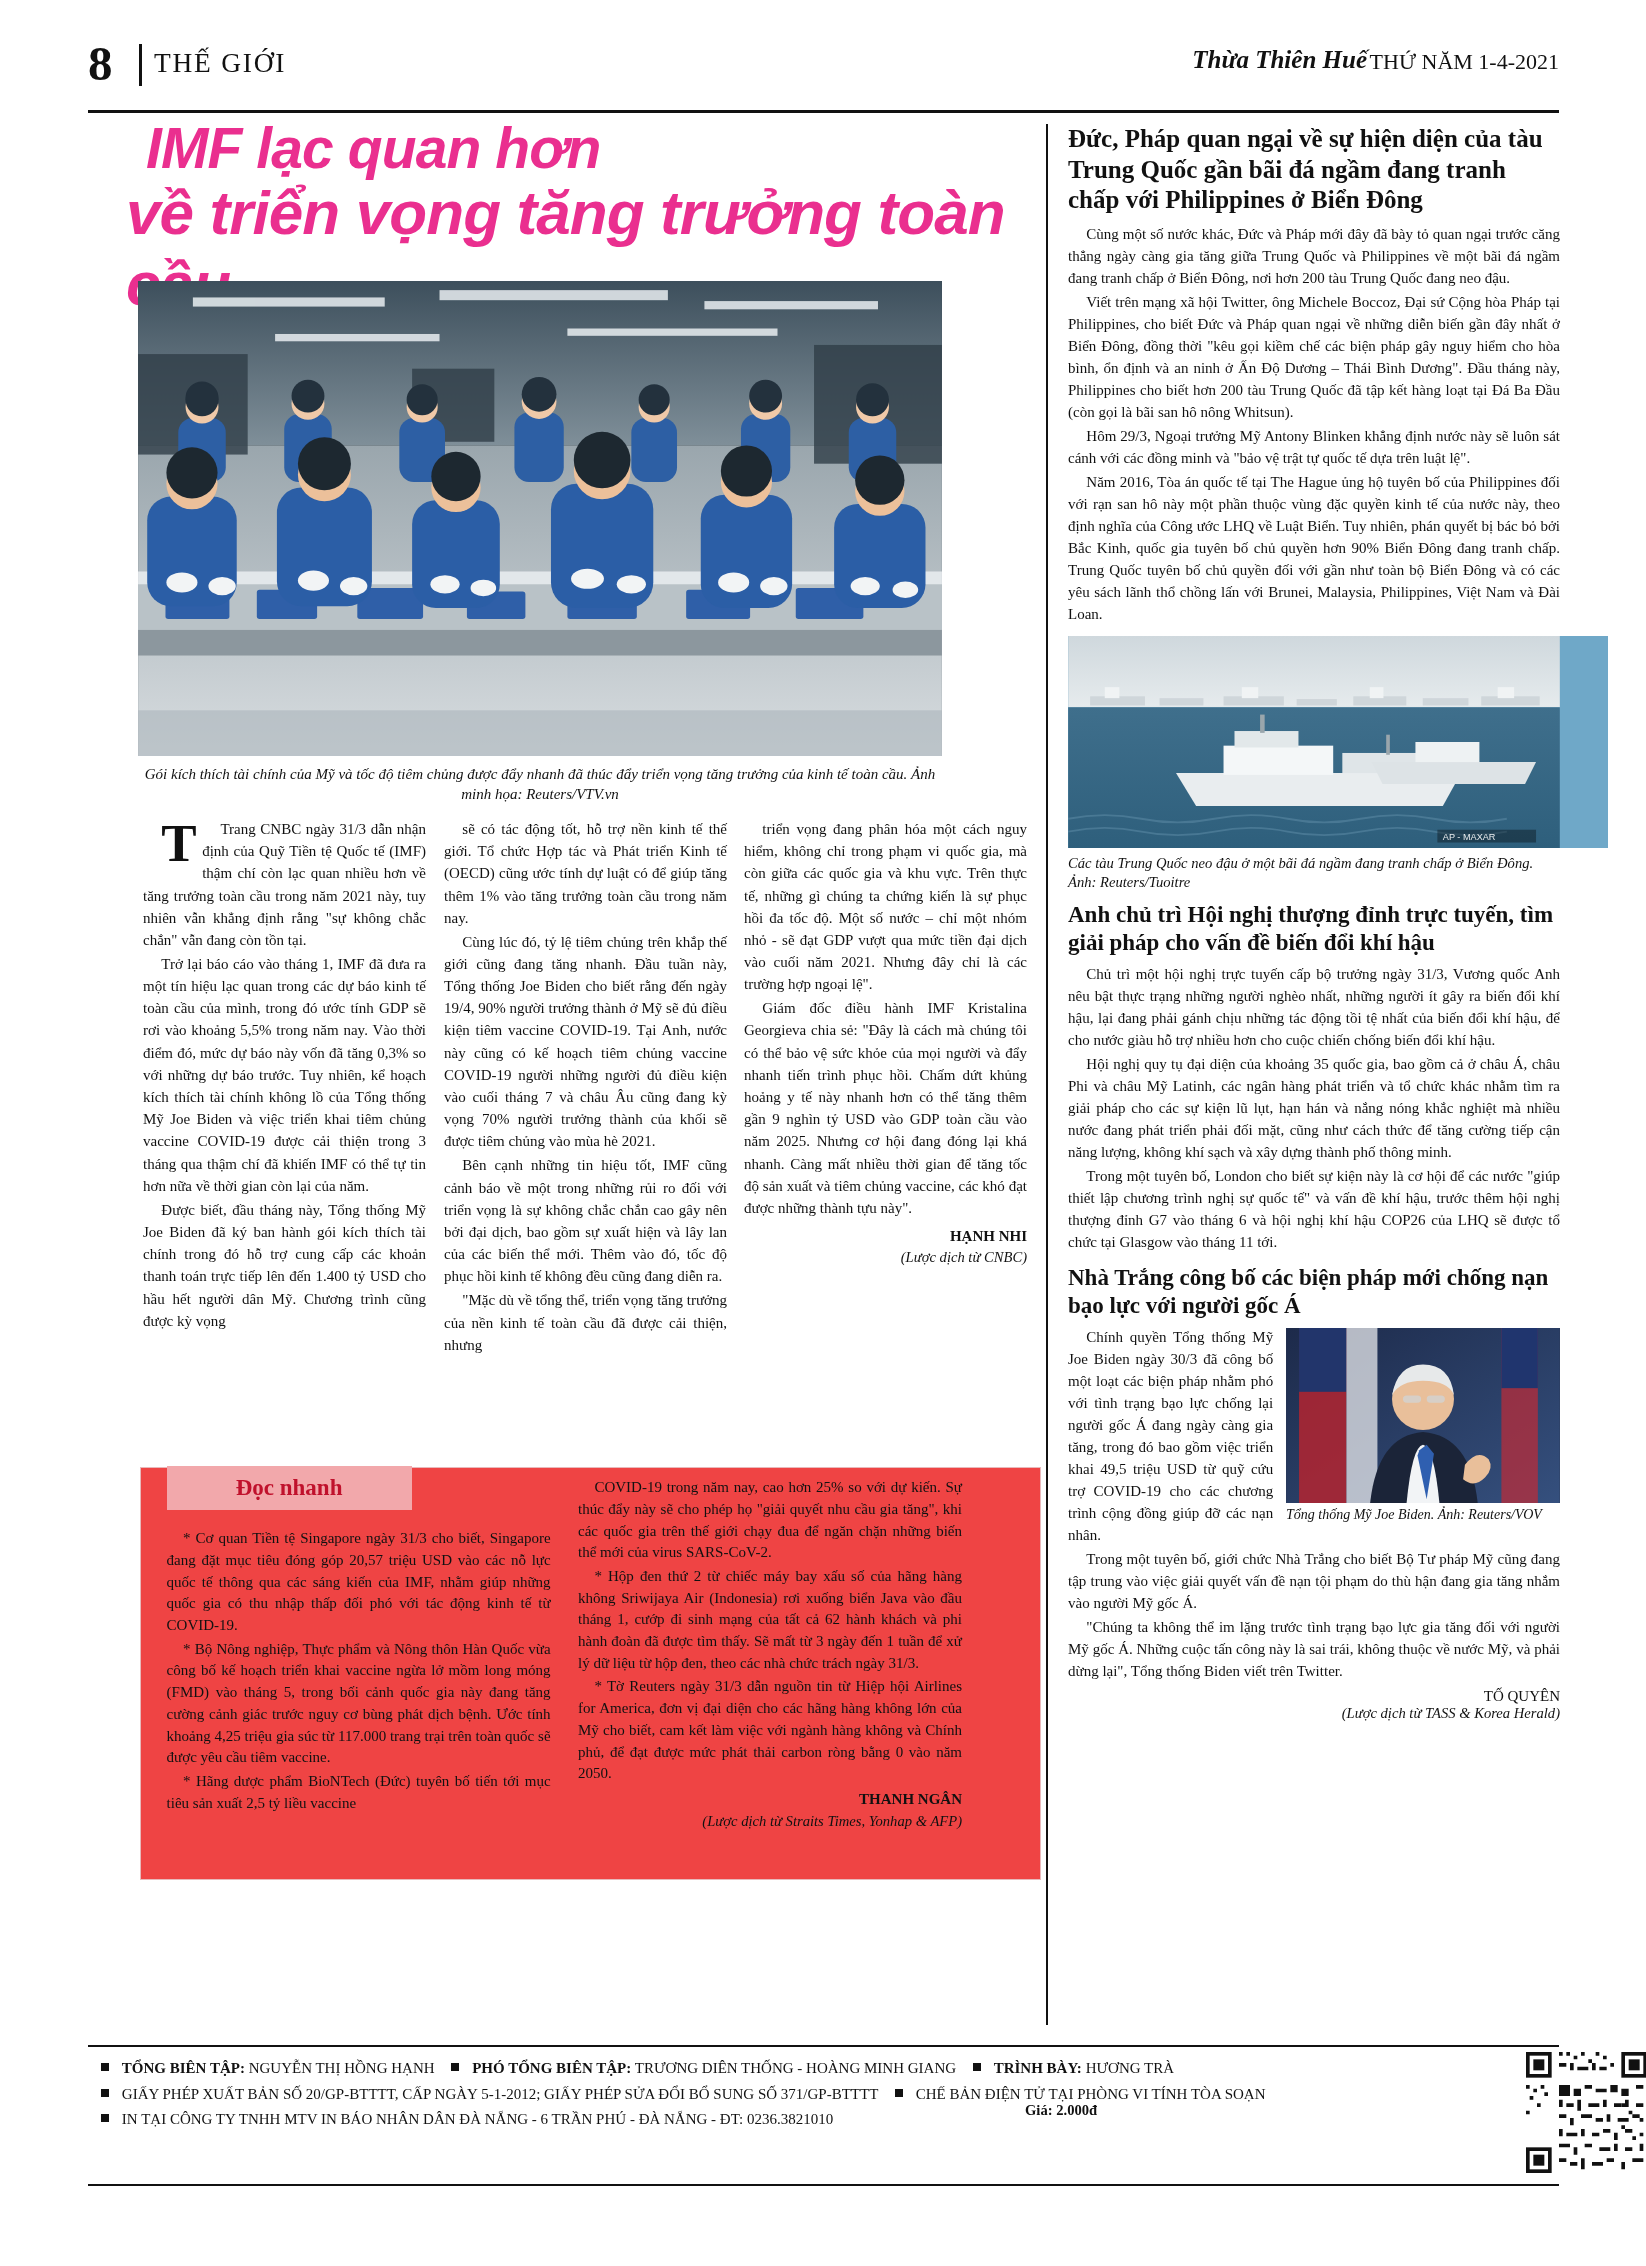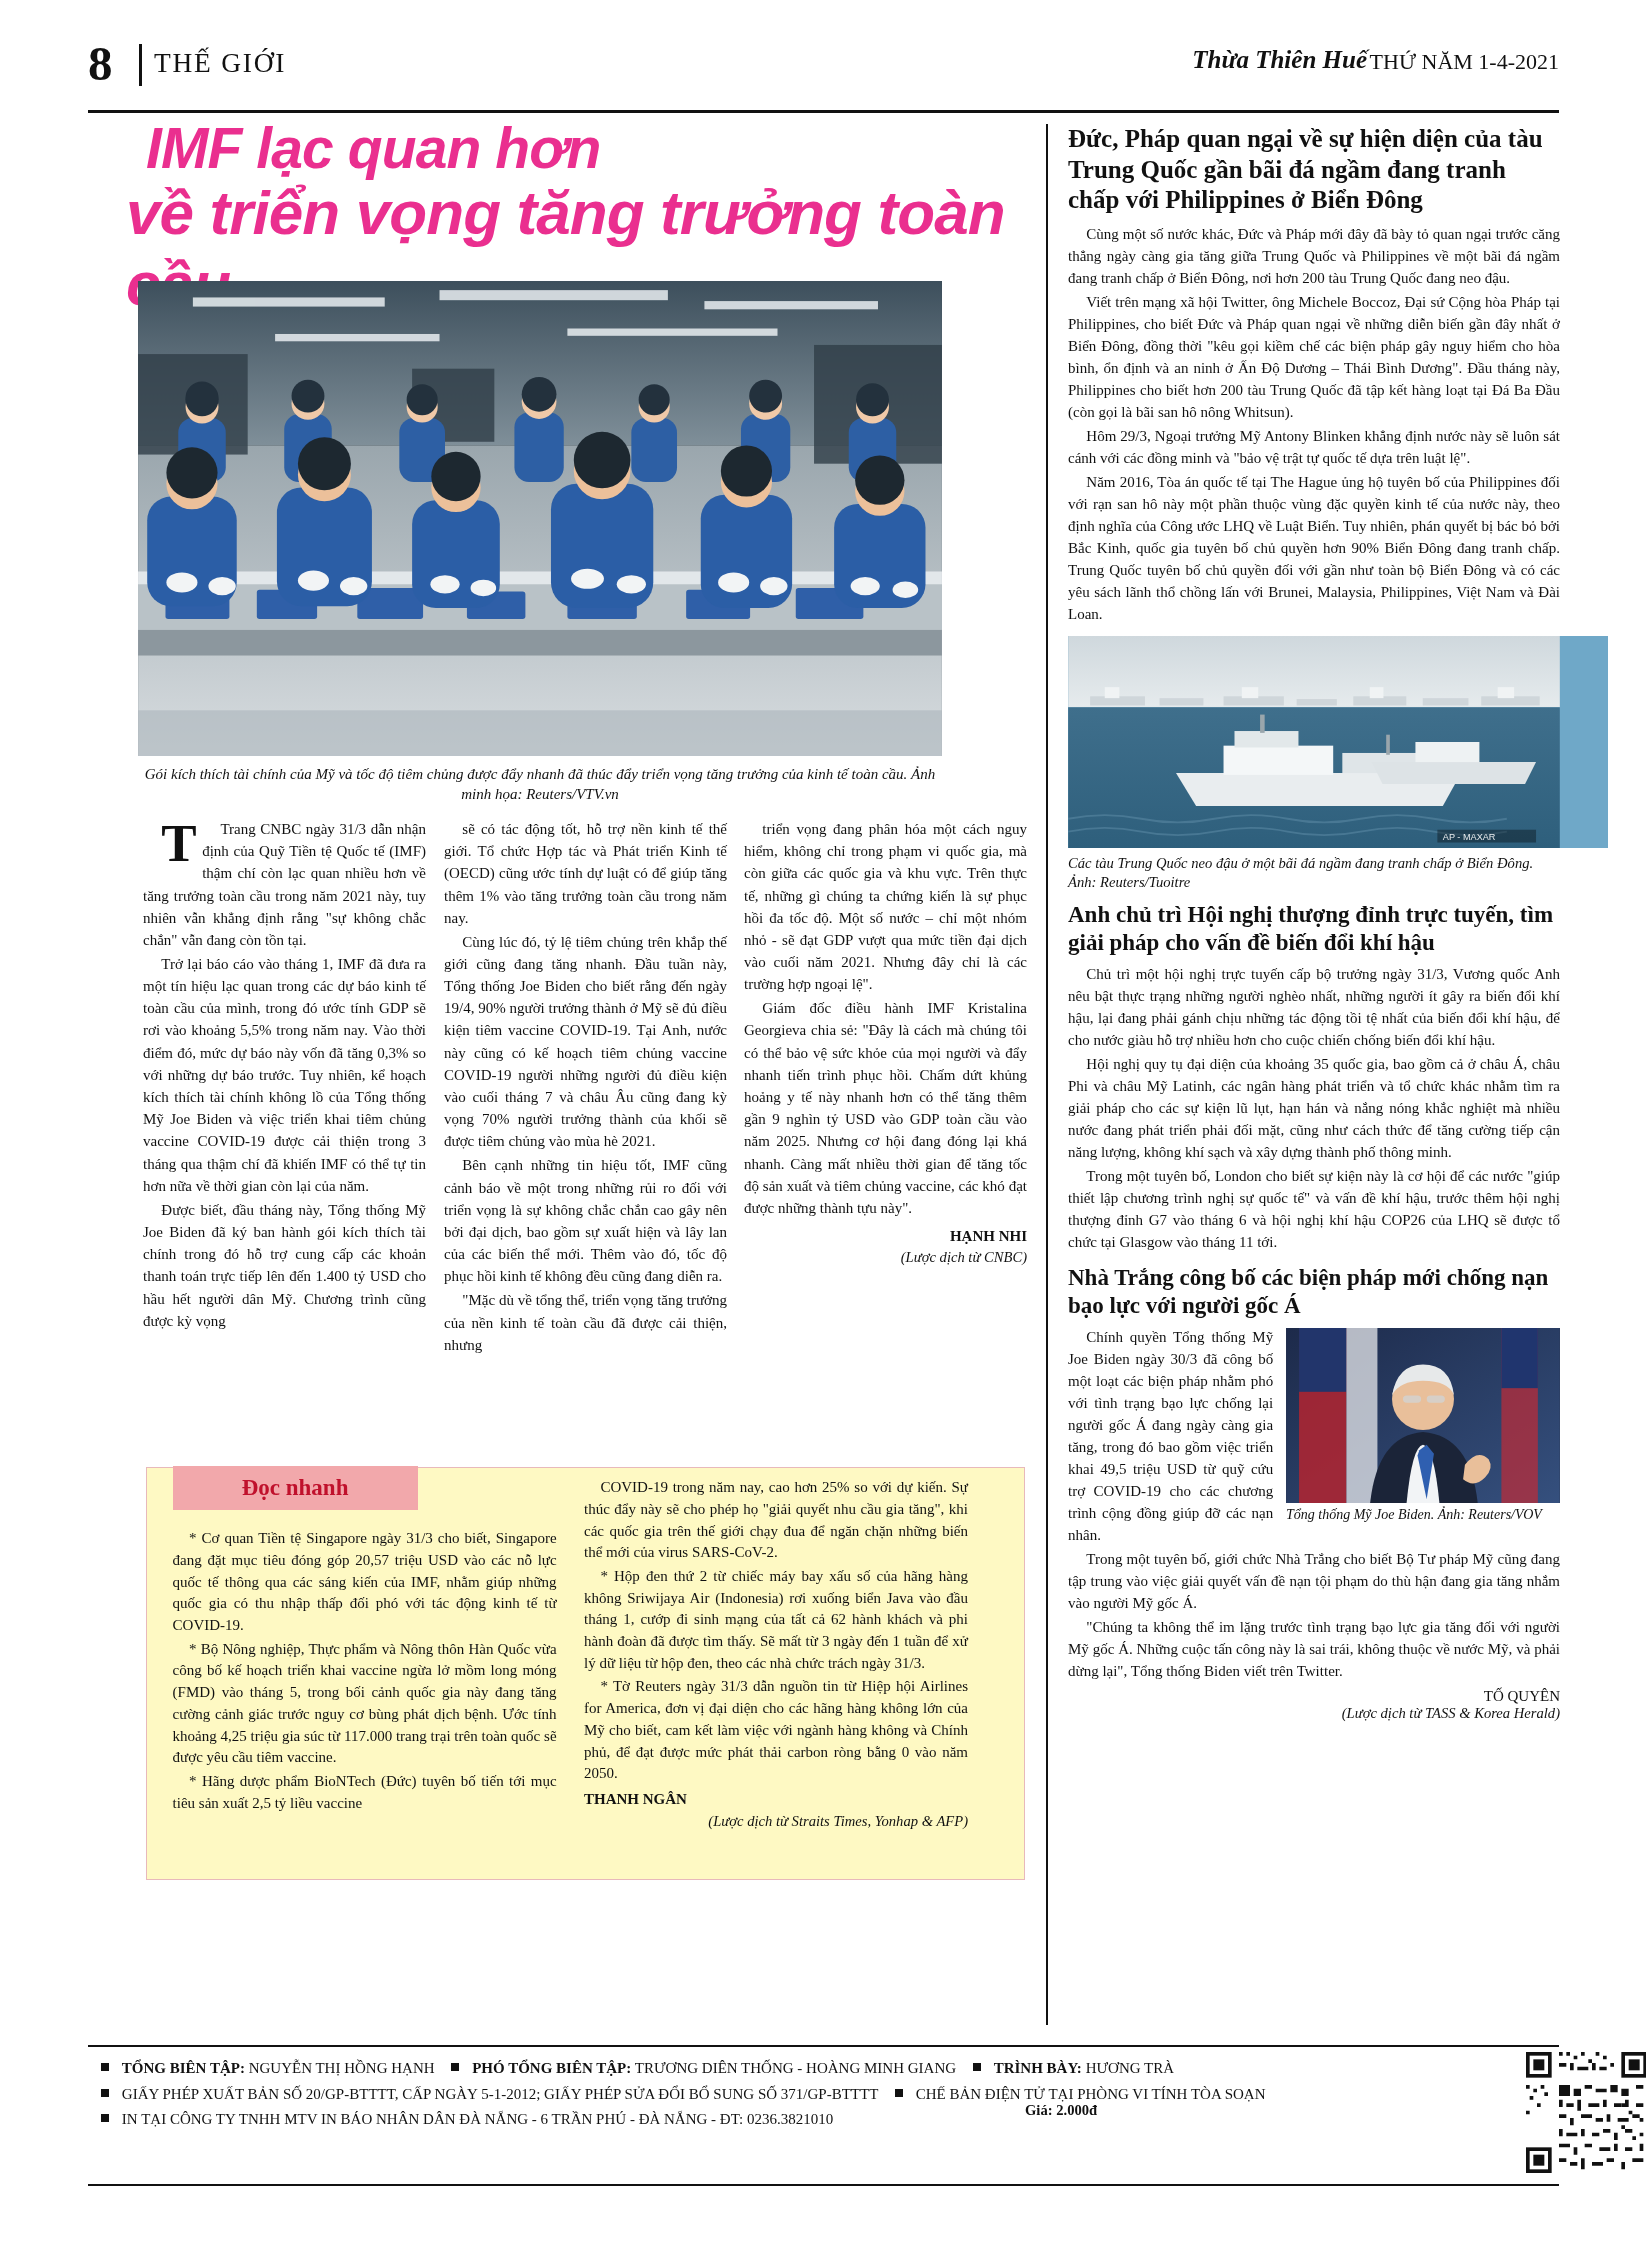--- a/index.html
+++ b/index.html
@@ -35,28 +35,28 @@
   .col{position:absolute;top:0;width:283px;font-size:15px;line-height:1.48;text-align:justify;}
   .col p{margin:0 0 1.8px 0;text-indent:18.3px;}
   .c1{left:55px;}
   .c2{left:356px;}
   .c3{left:656px;}
   .dropcap{float:left;font-size:53px;line-height:42px;font-weight:bold;padding:3.7px 5.5px 0 0;font-family:"Liberation Serif",serif;}
   .byline{text-align:right;font-weight:bold;font-size:15px;margin-top:5.5px;}
   .byline-sub{text-align:right;font-style:italic;font-size:14.6px;}
 
   
-  .docnhanh{position:absolute;left:58px;top:1343px;width:877px;height:411px;background:#fef9c3;border:0.9px solid #e8b9bb;}
+  .docnhanh{position:absolute;left:52px;top:1343px;width:877px;height:411px;background:#ef4444;border:0.9px solid #e8b9bb;padding-left:22px;}
   .dn-tab{position:absolute;left:25.6px;top:-1.8px;width:245px;height:44px;background:#f2a8ab;}
   .dn-tab span{display:block;text-align:center;line-height:44px;font-size:23px;font-weight:bold;color:#c0112c;font-family:"Liberation Serif",serif;}
   .dn-col{position:absolute;top:60px;width:384px;font-size:15px;line-height:1.45;text-align:justify;}
   .dn-col p{margin:0 0 1.8px 0;text-indent:16.4px;}
   .dn-c1{left:25.6px;}
   .dn-c2{left:437px;top:9.1px;}
-  .dn-byline{font-weight:bold;font-size:15px;margin-top:3.7px;}
+  .dn-byline{text-align:right;font-weight:bold;font-size:15px;margin-top:3.7px;}
   .dn-byline-sub{text-align:right;font-style:italic;font-size:14.6px;}
 
   
   .r-head{font-size:25px;font-weight:bold;line-height:1.22;font-family:"Liberation Serif",serif;margin:0 0 7.3px 0;}
   .r-body{font-size:15px;line-height:1.47;text-align:justify;}
   .r-body p{margin:0 0 1.8px 0;text-indent:18.3px;}
   .r-photo{width:540px;height:212px;margin:11px 0 5.5px 0;overflow:hidden;position:relative;background:#6fa8c8;}
   .r-cap{font-size:14.6px;font-style:italic;line-height:1.33;margin-bottom:9.1px;}
   .r-head2{font-size:23px;font-weight:bold;line-height:1.22;margin:9.1px 0 5.5px 0;}
   .r-head3{font-size:23px;font-weight:bold;line-height:1.22;margin:11px 0 5.5px 0;}

